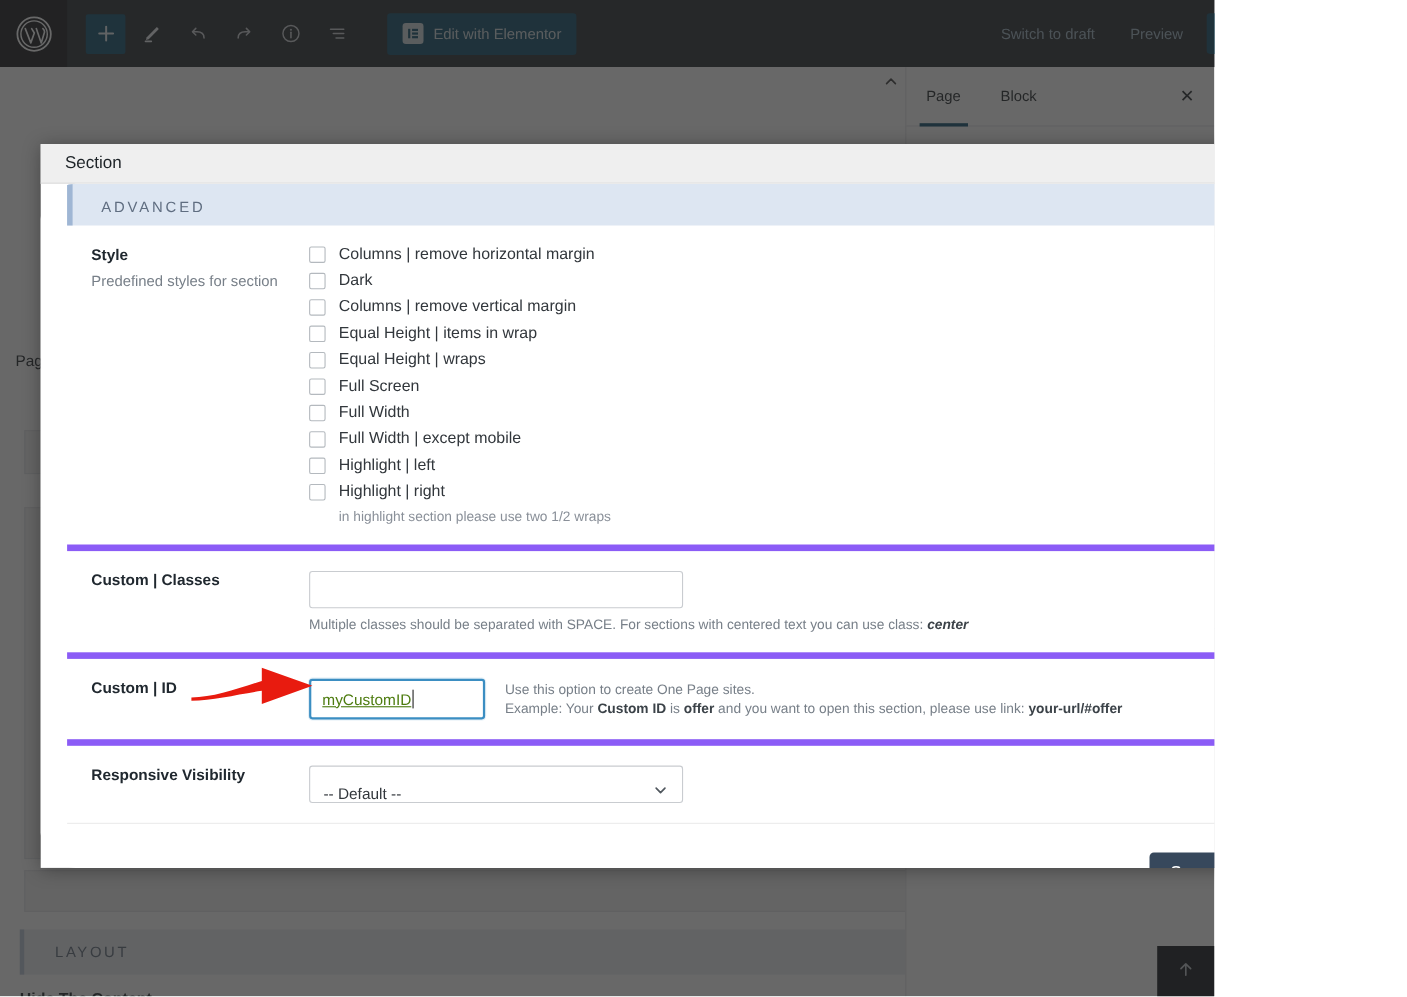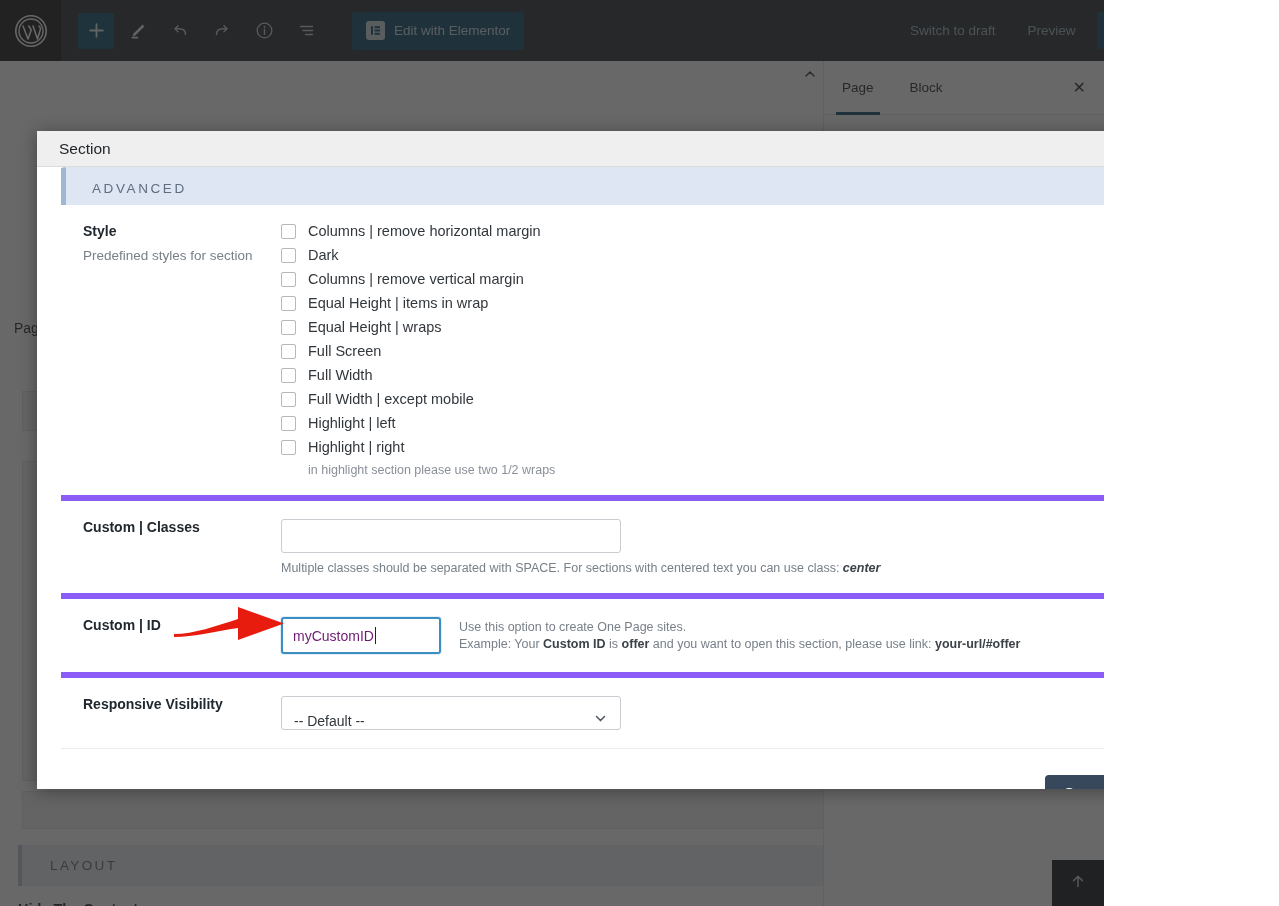--- a/index.html
+++ b/index.html
@@ -188,22 +188,22 @@
   .cb-item { display:flex; align-items:center; margin-bottom:8px; }
   .cb-box {
     width:15px; height:15px; border:1px solid #b4b9be; border-radius:2px;
     background:#fff; flex:0 0 15px;
   }
   .cb-label { margin-left:12px; font-size:14.5px; color:#32373c; }
   .cb-help { font-size:12.5px; color:#8a9099; margin-top:4px; margin-left:27px; }
 
   .txt-input {
     width:340px; height:34px; border:1px solid #c9ccd0; border-radius:3px;
-    background:#fff; font-size:14px; color:#701a75; padding:0 10px;
-    display:flex; align-items:center;
+    background:#fff; font-size:14px; color:#4d7c0f; padding:0 10px;
+    display:flex; align-items:center;text-decoration:underline;
   }
   .txt-input.focused {
     border:2px solid #3b8ec2; width:160px; height:37px;
     box-shadow:0 0 0 1px rgba(59,142,194,.15);
     position:relative;
   }
   .caret {
     display:inline-block; width:1px; height:17px; background:#222; margin-left:1px;
   }
   .field-help { font-size:12.5px; color:#777f88; margin-top:8px; }

